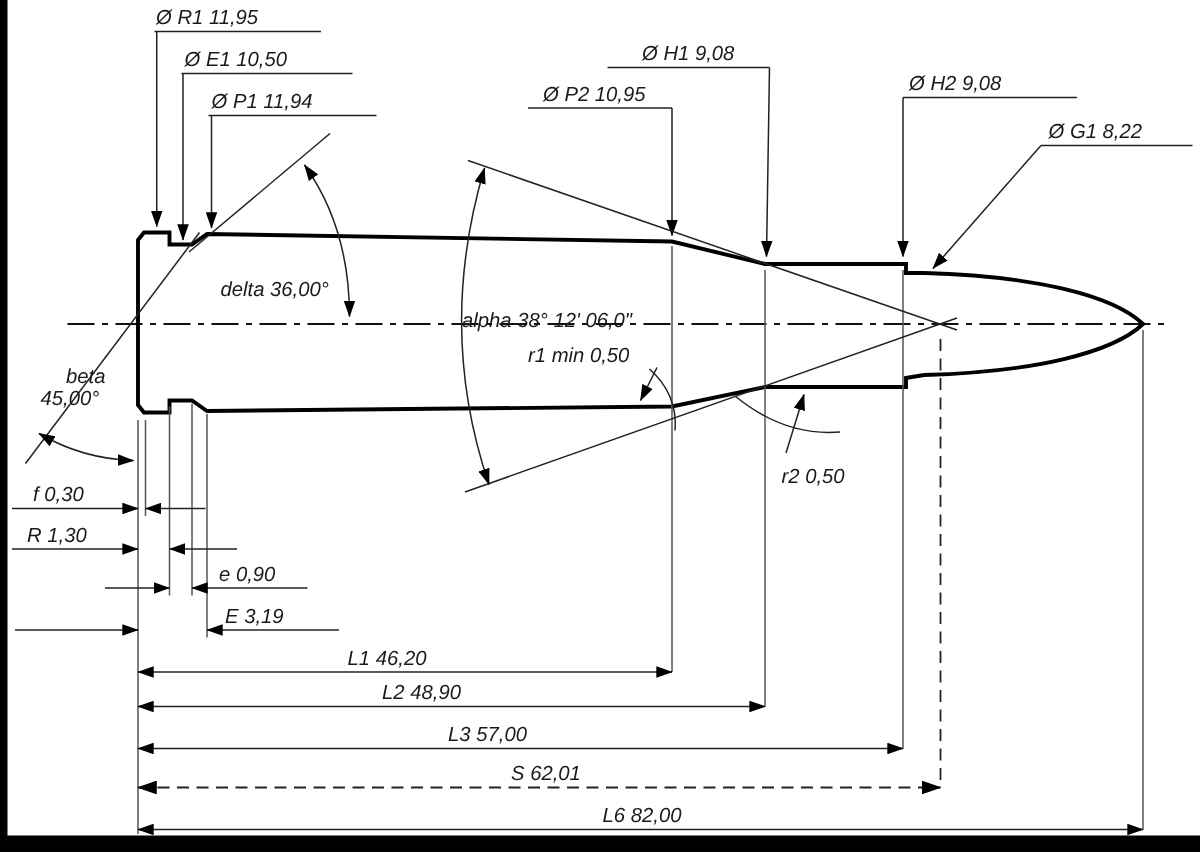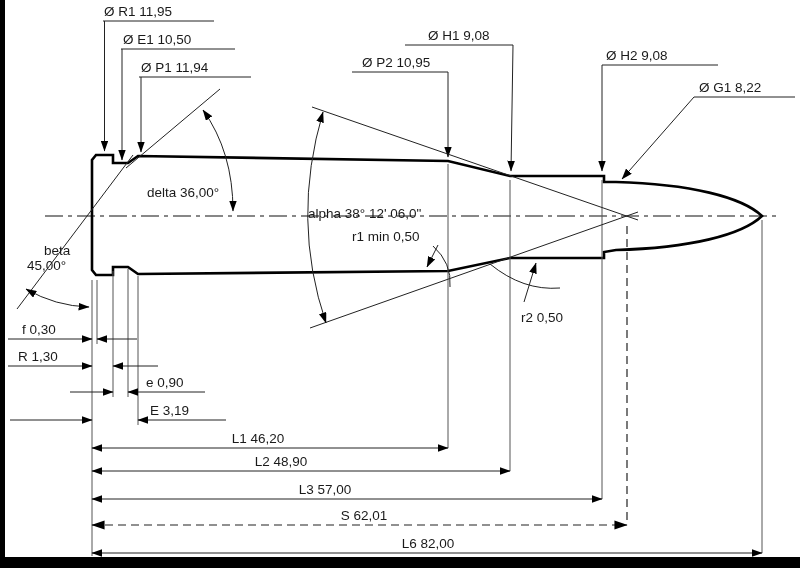--- a/index.html
+++ b/index.html
@@ -1,16 +1,16 @@
 <!DOCTYPE html>
 <html><head>
 <meta charset="utf-8">
 <style>
   html,body{margin:0;padding:0;background:#fff;}
-  .stage{position:relative;width:800px;height:568px;background:#ffffff;overflow:hidden;}
+  .stage{position:relative;width:800px;height:568px;background:#ffffff;overflow:hidden;font-style:italic;}
   svg text{font-family:"Liberation Sans",sans-serif;font-size:13.5px;fill:#1a1a1a;}
   svg text.mid{text-anchor:middle;}
   .thick{stroke:#000;stroke-width:2.6;fill:none;stroke-linejoin:miter;}
   .thin{stroke:#222;stroke-width:1;fill:none;}
   .ext{stroke:#555;stroke-width:1;fill:none;}
   .cl{stroke:#111;stroke-width:1.2;stroke-dasharray:18 5 4 5;fill:none;}
   .sdash{stroke:#222;stroke-width:1.2;stroke-dasharray:8 5;fill:none;}
   .border{fill:#000;}
 </style>
 </head>

